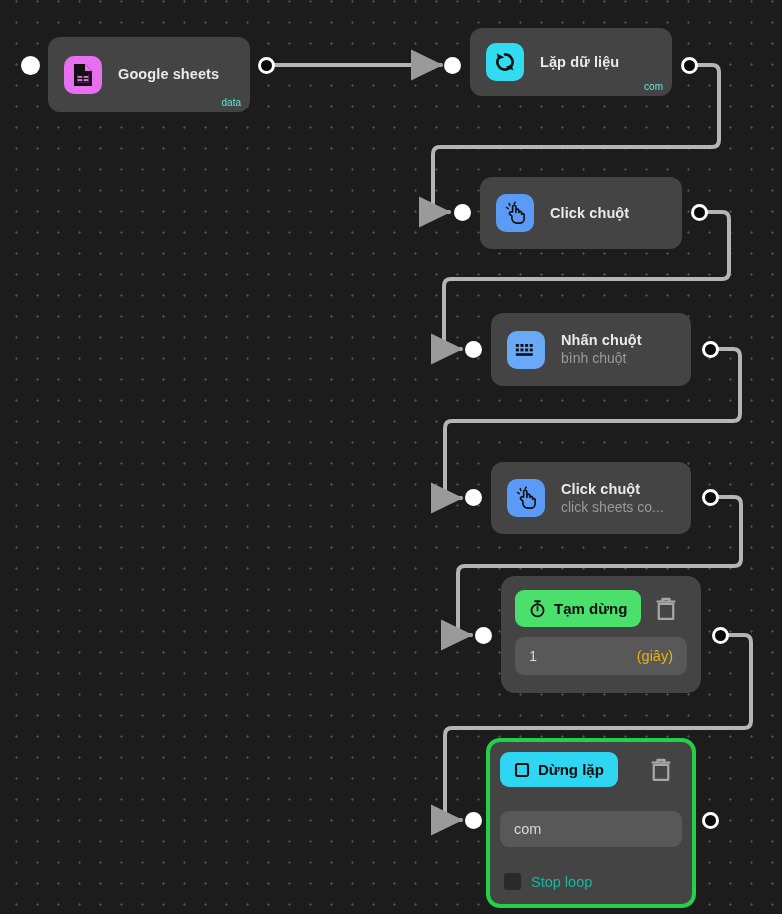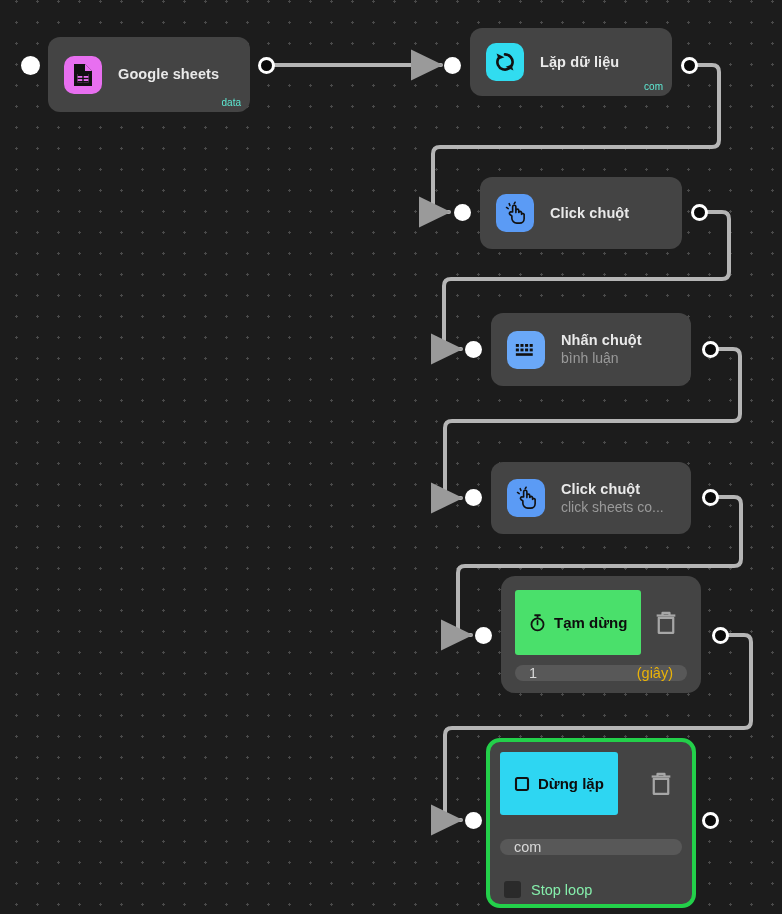--- a/index.html
+++ b/index.html
@@ -87,22 +87,22 @@
   .panel.selected {
     border: 4px solid #23d04a;
     padding: 10px;
     gap: 24px;
   }
   .panel-head {
     display: flex; align-items: center; justify-content: space-between;
   }
   .pill {
     display: inline-flex; align-items: center; gap: 8px;
-    border-radius: 3px;
-    padding: 23px 14px;
+    border-radius: 9px;
+    padding: 9px 14px;
     font-size: 15px;
     font-weight: bold;
     color: #0d0d0d;
   }
   .pill.green { background: #4ae06b; }
   .pill.cyan  { background: #2ed6f2; }
   .trash { width: 26px; height: 28px; margin-right: 8px; opacity: .82; }
   .field {
     background: #585858;
     border-radius: 9px;
@@ -113,21 +113,21 @@
     font-size: 14.5px;
   }
   .field .unit { color: #eab308; }
   .checkrow { display: flex; align-items: center; gap: 10px; padding: 2px 4px 4px; }
   .checkbox {
     width: 17px; height: 17px;
     background: #2a2a2a;
     border-radius: 3px;
     flex: 0 0 17px;
   }
-  .checkrow span { color: #86efac; font-size: 14.5px; }
+  .checkrow span { color: #14b8a6; font-size: 14.5px; }
 </style>
 </head>
 <body>
 
 <div id="canvas">
 
   <svg id="edges" viewBox="0 0 782 914" width="782" height="914">
     <defs>
       <marker id="arrow" markerWidth="9" markerHeight="9" refX="7.5" refY="4.5" orient="auto">
         <path d="M0,0.6 L8,4.5 L0,8.4 Z" fill="#9a9a9a"></path>
@@ -229,21 +229,21 @@
           <rect x="2" y="8.4" width="3.3" height="3.1"></rect>
           <rect x="7" y="8.4" width="3.3" height="3.1"></rect>
           <rect x="12" y="8.4" width="3.3" height="3.1"></rect>
           <rect x="17" y="8.4" width="3.3" height="3.1"></rect>
           <rect x="2" y="13.5" width="18.3" height="2.8"></rect>
         </g>
       </svg>
     </div>
     <div class="node-text">
       <div class="node-title">Nhấn chuột</div>
-      <div class="node-sub">bình luận</div>
+      <div class="node-sub">bình chuột</div>
     </div>
   </div>
 
   <div class="node simple" style="left:491px; top:462px; width:200px; height:72px;">
     <div class="node-icon" style="background:#5b9bf5;">
       <svg width="23" height="24" viewBox="0 0 24 24">
         <path d="M9,11 L9,5.6 A1.7,1.7 0 0 1 12.4,5.6 L12.4,11.6 L12.4,9.4 A1.5,1.5 0 0 1 15.4,9.4 L15.4,11.4 A1.5,1.5 0 0 1 18.3,11.4 L18.3,13.4 A1.5,1.5 0 0 1 21,13.4 L21,18 A4.6,4.6 0 0 1 16.4,22.6 L13.4,22.6 A5.2,5.2 0 0 1 8.2,17.4 L8.2,15 L6.2,13.6 A1.6,1.6 0 0 1 8,11 Z" fill="none" stroke="#111111" stroke-width="1.7" stroke-linejoin="round"></path>
         <g stroke="#111111" stroke-width="1.6" stroke-linecap="round">
           <path d="M4.4,7.4 L2.6,6.2"></path>
           <path d="M6.2,4.2 L5.4,2.2"></path>

